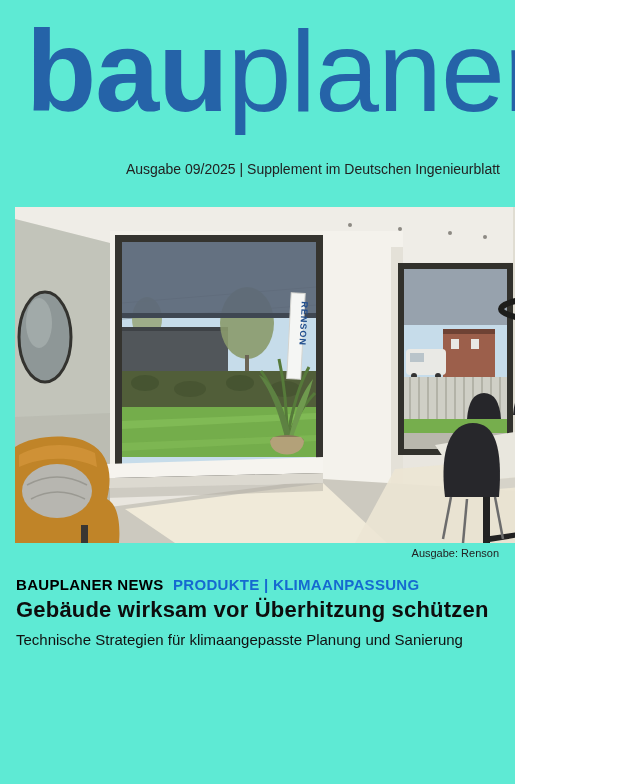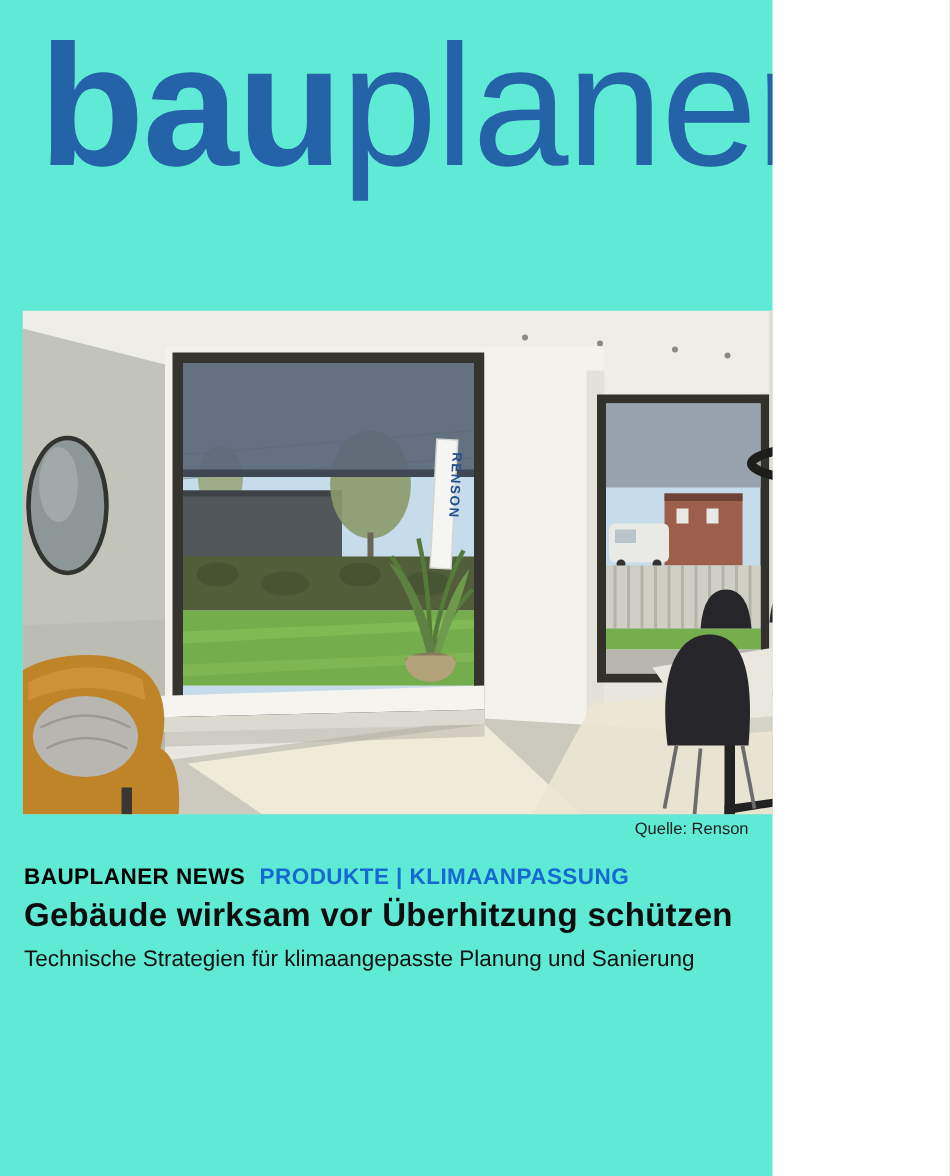--- a/index.html
+++ b/index.html
@@ -40,20 +40,21 @@
 </style>
 </head>
 <body>
 
 <div class="page">
 
   <div class="logo">
     <span class="bold">bau</span><span class="light">planer</span>
   </div>
 
+  <div class="issue">Ausgabe 09/2025 | Supplement im Deutschen Ingenieurblatt</div>
 
   <figure class="hero">
     <svg viewBox="0 0 603 336" aria-hidden="true">
 
       <rect width="603" height="336" fill="#e9e6df"></rect>
       <polygon points="0,0 603,0 603,50 340,62 95,36 0,12" fill="#efede7"></polygon>
 
       <g fill="#8d8a83">
         <circle cx="335" cy="18" r="2"></circle>
           <circle cx="385" cy="22" r="2"></circle>
@@ -224,21 +225,21 @@
         </g>
         <path d="M528,336 C518,292 528,264 552,260 C578,256 592,278 590,312 L586,336 Z" fill="#232327"></path>
         <g stroke="#6c6c6c" stroke-width="2.5">
           <line x1="540" y1="330" x2="536" y2="336"></line>
           <line x1="584" y1="324" x2="590" y2="336"></line>
         </g>
       </g>
     </svg>
   </figure>
 
-  <div class="credit">Quelle: Renson</div>
+  <div class="credit">Ausgabe: Renson</div>
 
   <div class="category">
     <span class="brand">BAUPLANER NEWS</span>
     <span class="topics">PRODUKTE | KLIMAANPASSUNG</span>
   </div>
 
   <h1 class="title">Gebäude wirksam vor Überhitzung schützen</h1>
 
   <h2 class="subtitle">Technische Strategien für klimaangepasste Planung und Sanierung</h2>
 

